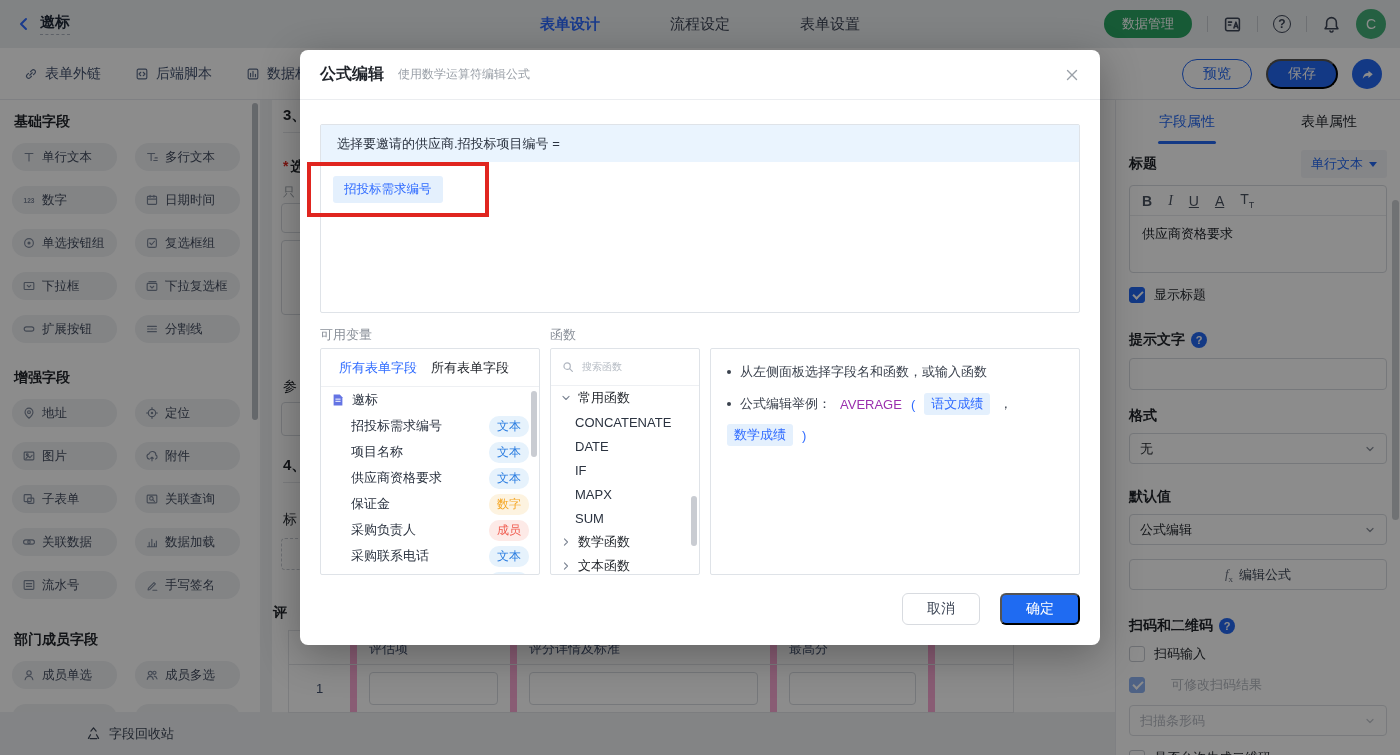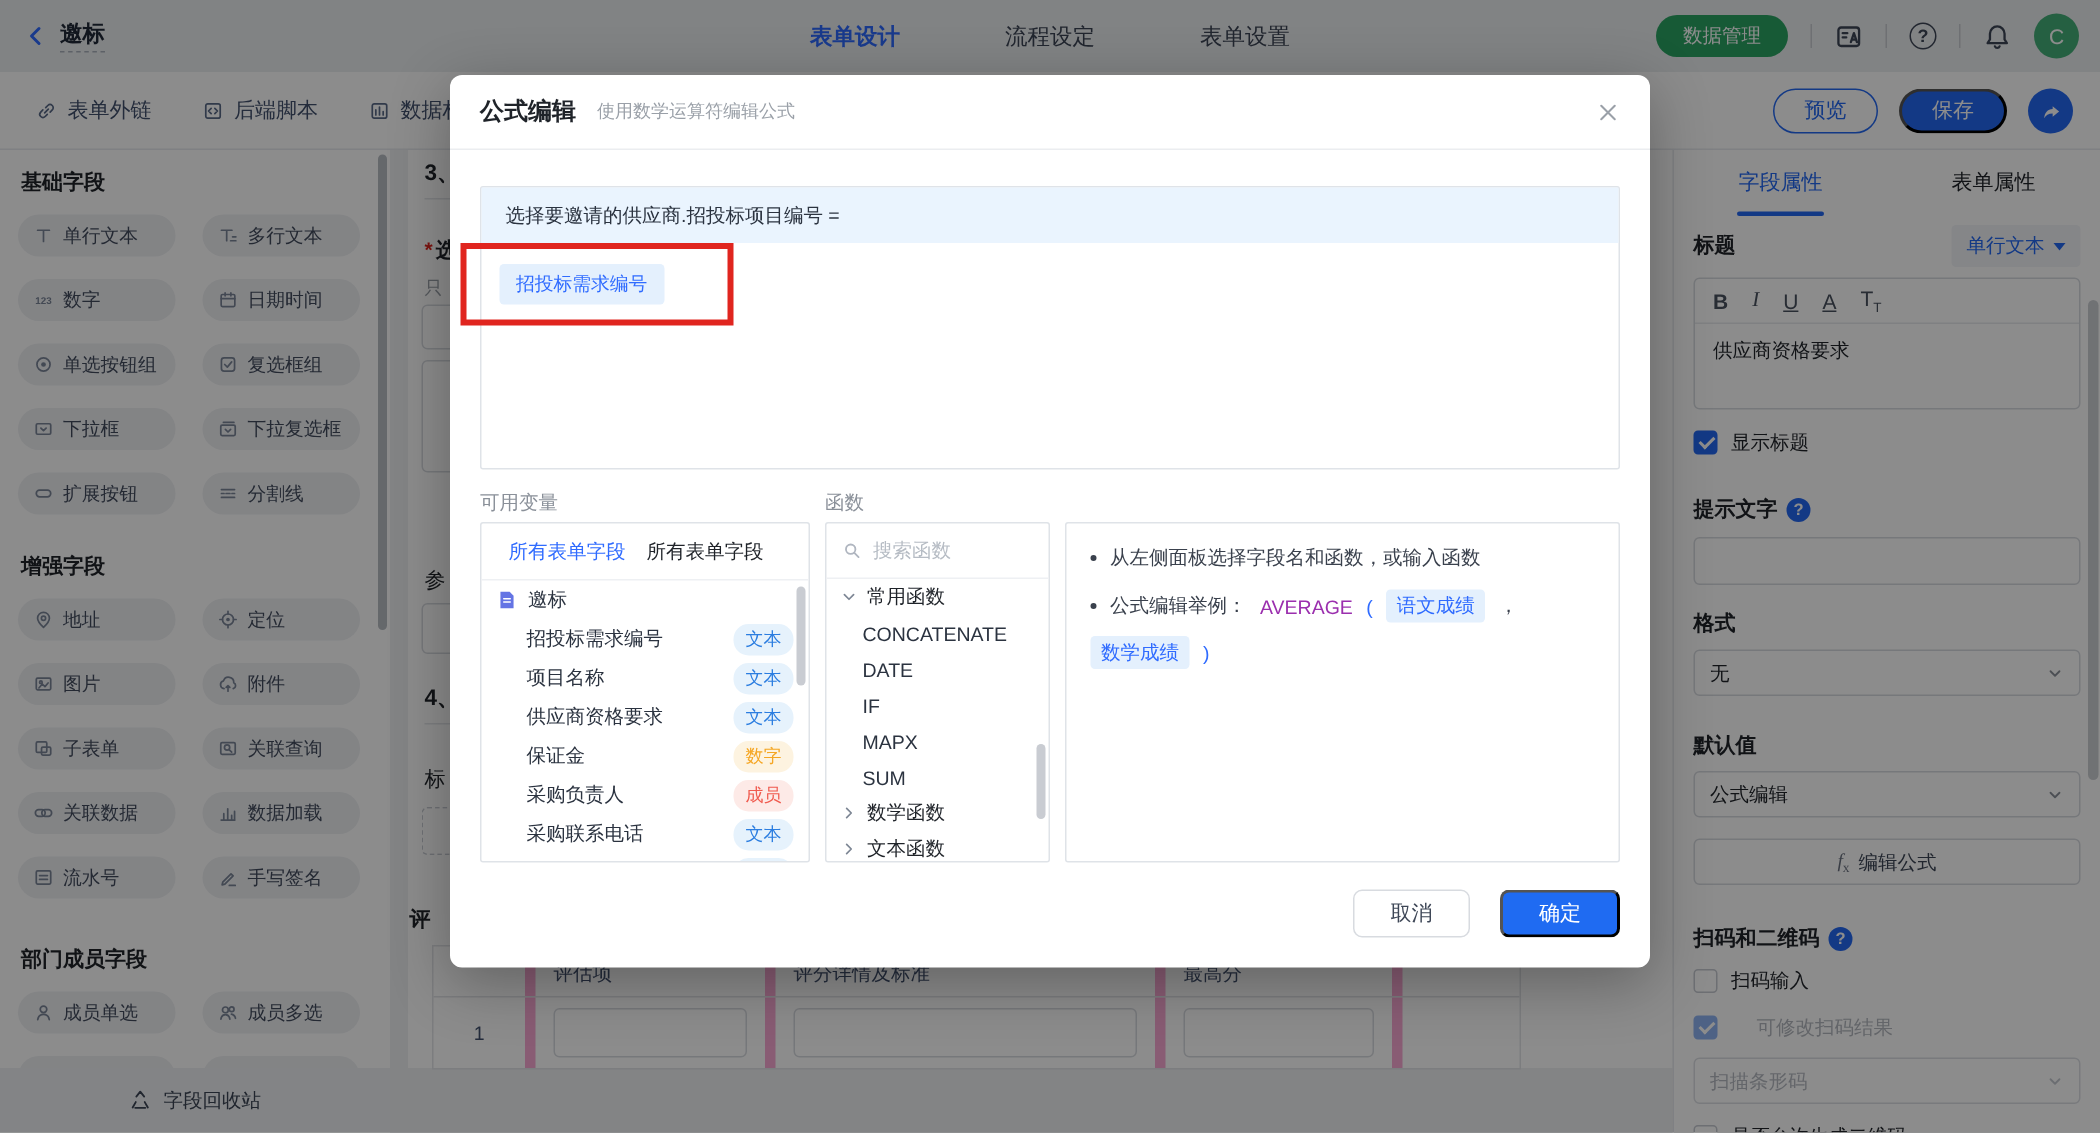--- a/index.html
+++ b/index.html
@@ -113,21 +113,21 @@
   .p-tips { width:370px; }
   .var-tabs { height:38px; display:flex; align-items:center; gap:14px; padding:0 18px; border-bottom:1px solid #eef0f3; font-size:13px; }
   .var-tab { color:#1f2329; cursor:pointer; }
   .var-tab.active { color:#2f6bff; }
   .tree-row { height:26px; display:flex; align-items:center; padding:0 10px; font-size:13px; color:#2b3340; cursor:pointer; }
   .tree-row .ic { margin-right:7px; }
   .tree-field { padding-left:30px; }
   .type-badge { margin-left:auto; font-size:12px; padding:2px 8px; border-radius:10px; }
   .mini-scroll { position:absolute; right:2px; width:6px; border-radius:3px; background:#c9ccd2; }
   .func-search { height:37px; border-bottom:1px solid #eef0f3; display:flex; align-items:center; gap:7px; padding:0 10px; }
-  .ph-text { color:#b6bcc4; font-size:13px; }
+  .ph-text { color:#b6bcc4; font-size:10px; }
   .func-group { height:24px; display:flex; align-items:center; gap:5px; padding:0 8px; font-size:13px; color:#1f2329; cursor:pointer; }
   .func-group .ic { color:#7d8694; }
   .func-item { height:24px; display:flex; align-items:center; padding-left:24px; font-size:13px; color:#2b3340; cursor:pointer; }
   .tips-inner { padding:14px 16px; }
   .tip-line { display:flex; align-items:center; gap:9px; margin-bottom:12px; font-size:13px; color:#3a414d; flex-wrap:wrap; }
   .bullet { width:4px; height:4px; border-radius:50%; background:#3a414d; flex:none; }
   .tip-chip { background:#e4f0fd; color:#2f6bff; padding:2px 7px; border-radius:3px; }
   .fn-name { color:#9b2fae; }
   .fn-paren { color:#2f6bff; }
   .m-footer { position:absolute; right:20px; bottom:20px; display:flex; gap:20px; }

